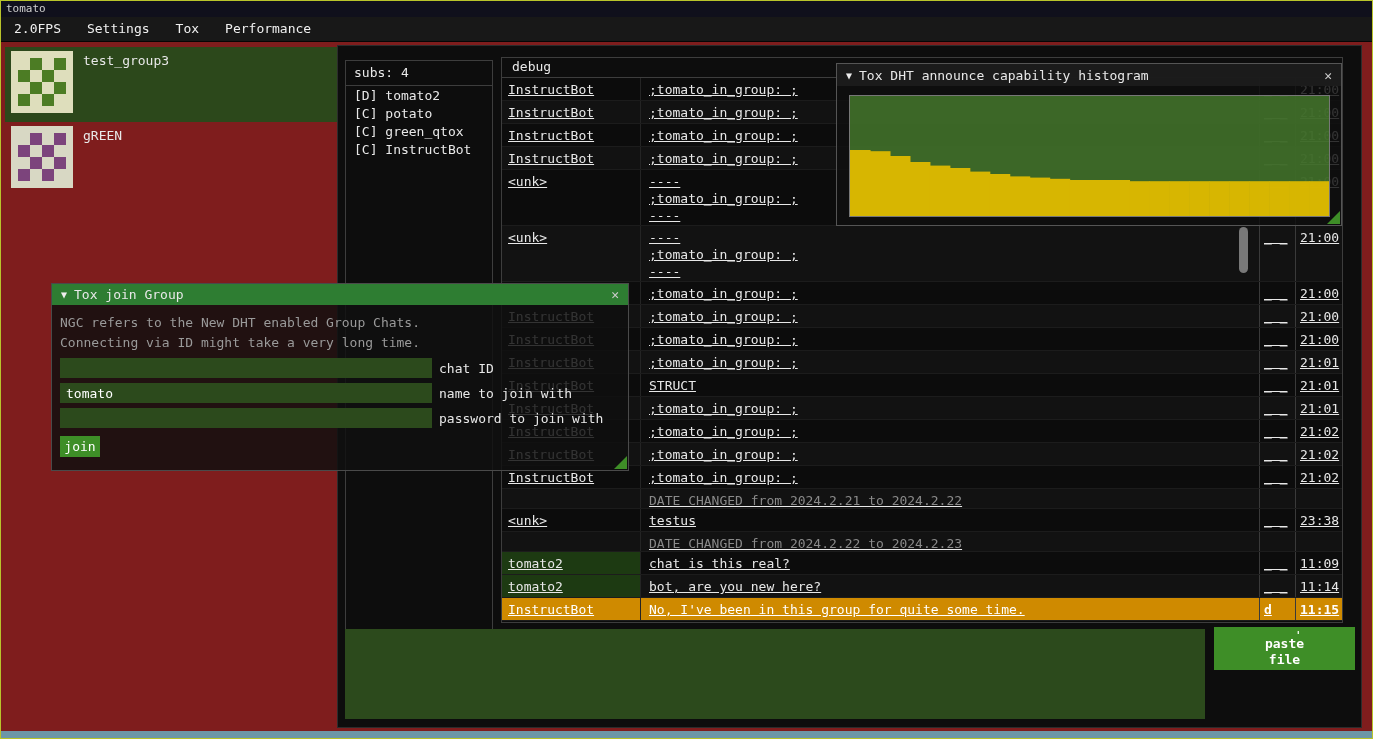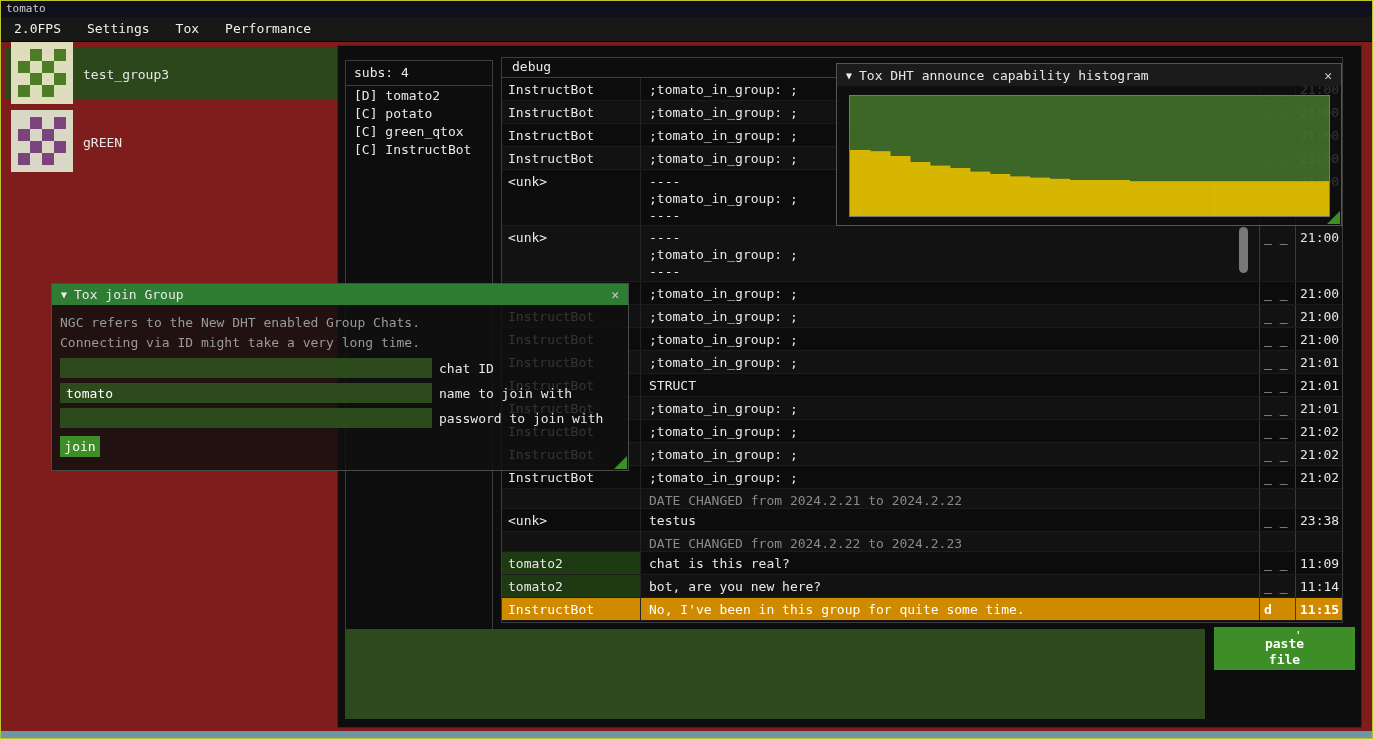--- a/index.html
+++ b/index.html
@@ -7,39 +7,39 @@
   body { font-family:"DejaVu Sans Mono","Liberation Mono",monospace; font-size:13px; color:#e8e8e8; position:relative; }
 
   .app { position:absolute; inset:0; background:#7f1d1d; border:1px solid var(--window-border); }
 
   .titlebar { position:absolute; top:0; left:0; right:0; height:16px; background:#10101c; font-size:11px; color:#cfcfcf; padding:1px 5px; }
 
   .menubar { position:absolute; top:16px; left:0; right:0; height:25px; background:#181818; display:flex; align-items:stretch; border-bottom:1px solid #060606; }
   .menu-item { padding:4px 13px; color:#f0f0f0; }
 
   .sidebar { position:absolute; top:46px; left:4px; width:332px; }
-  .group-item { display:flex; gap:10px; padding:4px 6px; margin-bottom:16px; height:52px; align-items:center; }
+  .group-item { display:flex; gap:10px; padding:4px 6px; margin-bottom:0; height:75px; align-items:flex-start; }
   .group-item.selected { background:var(--selected-green); }
   .avatar { width:62px; height:62px; flex:0 0 62px; border:7px solid var(--c1);
             background:repeating-conic-gradient(var(--c2) 0% 25%, var(--c1) 0% 50%);
             background-size:24px 24px; }
   .group-label { margin-top:2px; }
 
   .groupwin { position:absolute; left:336px; top:44px; width:1025px; height:683px; border:1px solid #2c2c2c; background:#0d0d0d; }
 
   .subs { position:absolute; left:7px; top:14px; width:148px; height:631px; border:1px solid #3d3d3d; }
   .subs-header { padding:4px 8px 5px; border-bottom:1px solid #3d3d3d; }
   .sub-item { padding:2px 8px 1px; }
 
   .chat { position:absolute; left:163px; top:11px; width:842px; height:566px; border:1px solid #3d3d3d; }
   .tabstrip { height:20px; border-bottom:1px solid #3d3d3d; display:flex; }
   .tab { padding:1px 10px; }
   .table { position:absolute; top:20px; left:0; right:0; }
 
-  .row { display:flex; border-bottom:1px solid #1c1c1c; height:23px; overflow:hidden; background:#0c0c0c; }
+  .row { display:flex; border-bottom:1px solid #1c1c1c; height:23px; overflow:hidden; background:#0c0c0c;text-decoration:underline; }
   .row:nth-child(even) { background:#121212; }
   .cell { line-height:17px; overflow:hidden; white-space:pre-line; }
   .cell.name  { width:138px; flex:none; padding:3px 0 0 6px; }
   .cell.msg   { flex:1; padding:3px 0 0 8px; border-left:1px solid #242424; }
   .cell.flags { width:36px; flex:none; border-left:1px solid #3a3a3a; padding:3px 0 0 4px; color:#d8d8d8; }
   .cell.time  { width:47px; flex:none; border-left:1px solid #3a3a3a; padding:3px 0 0 4px; }
   .row.row-unk { height:56px; }
   .row.row-date { height:20px; }
   .row.row-date .msg { color:#8a8a8a; }
   .row.row-self .name { background:var(--self-name-green); }

